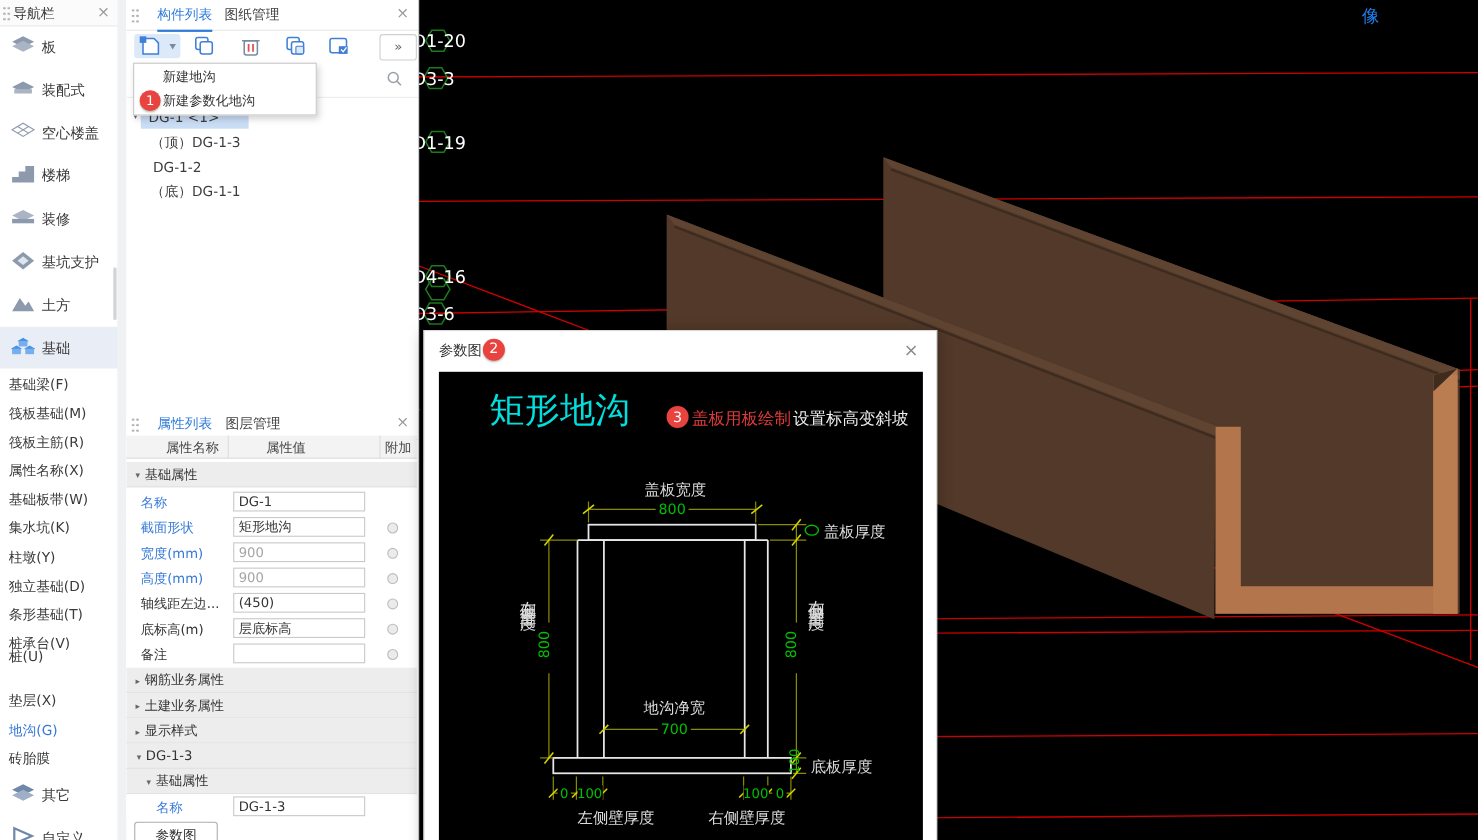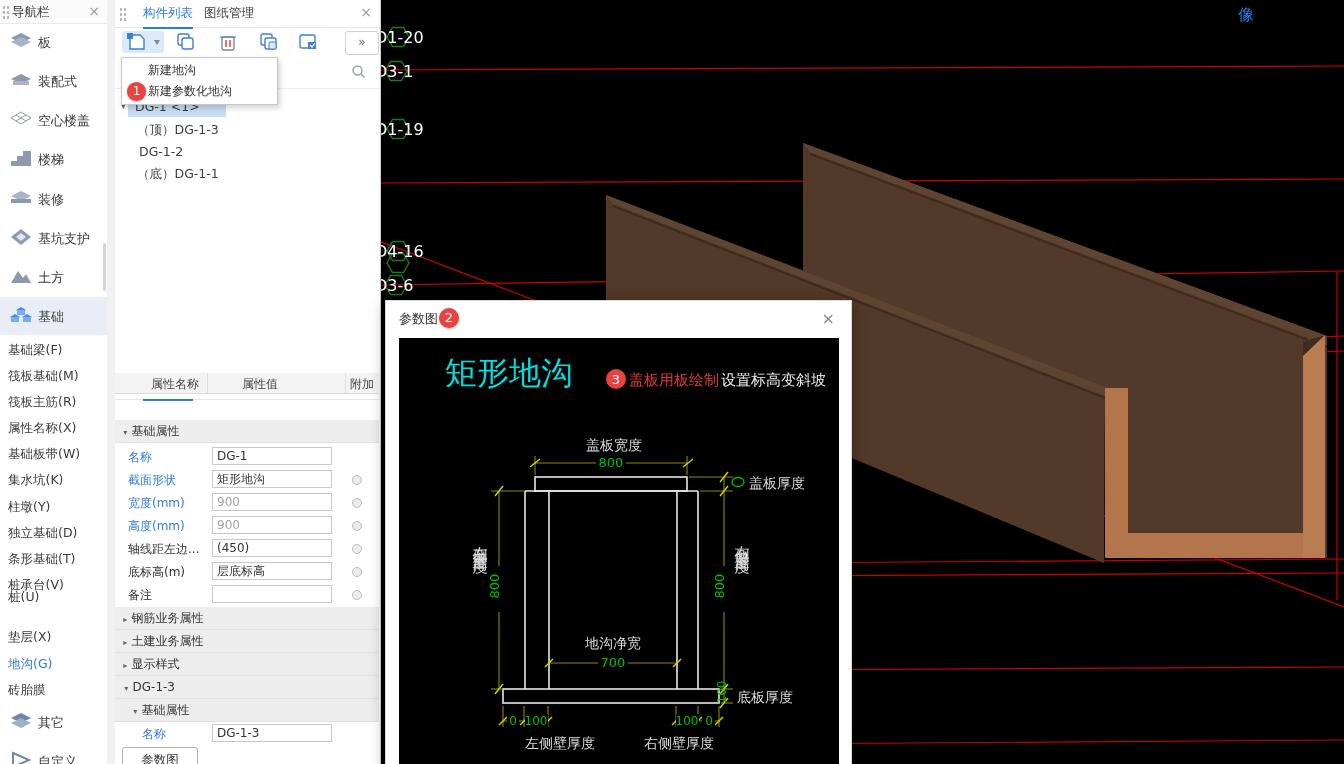--- a/index.html
+++ b/index.html
@@ -27,21 +27,21 @@
   .tab{position:absolute;top:5px;font-size:12.5px;color:#444;}
   .tab.on{color:#2f7bd9;}
   .tab.on:after{content:"";position:absolute;left:0;right:0;bottom:-7px;height:2px;background:#2f7bd9;}
   .dots{position:absolute;left:4px;top:7px;width:8px;height:14px;
     background-image:radial-gradient(circle,#b4b4b4 1.1px,transparent 1.3px);background-size:4px 5px;}
   .toolbtn{position:absolute;top:31px;width:28px;height:22px;border-radius:3px;}
   .srchrow{position:absolute;left:0;top:56px;width:265px;height:32px;border-bottom:1px solid #ededed;}
   .treerow{position:absolute;left:0;width:265px;height:21px;font-size:12.5px;color:#3d3d3d;line-height:21px;}
   .sel{background:#c9ddf5;}
   
-  .colhead{position:absolute;left:115px;top:373px;width:264px;height:20px;background:#f3f3f3;
+  .colhead{position:absolute;left:115px;top:396px;width:264px;height:20px;background:#f3f3f3;
     border-bottom:1px solid #dcdcdc;font-size:12px;color:#444;z-index:4;}
   .colhead span{position:absolute;top:3px;}
   .grow{position:absolute;left:115px;width:264px;height:22px;background:#ededed;font-size:12px;color:#333;
     border-bottom:1px solid #e2e2e2;line-height:22px;z-index:4;}
   .prow{position:absolute;left:115px;width:264px;height:23px;background:#fff;font-size:12px;z-index:4;}
   .pname{position:absolute;left:13px;top:4px;color:#333;}
   .pname.blue{color:#3579d8;}
   .pval{position:absolute;left:97px;top:2px;width:114px;height:16px;border:1px solid #c9c9c9;background:#fff;
     font-size:12px;color:#333;line-height:16px;padding-left:4px;overflow:hidden;}
   .pval.dis{color:#a4a4a4;}
@@ -50,21 +50,21 @@
   .arr{display:inline-block;font-size:9px;color:#666;transform:scale(.9);margin-right:4px;}
   .parambtn{position:absolute;left:122px;top:747px;width:74px;height:24px;border:1px solid #adadad;border-radius:3px;
     background:#fff;font-size:12.5px;color:#333;text-align:center;line-height:24px;z-index:4;}
   
   #viewport{left:380px;top:0;width:964px;height:764px;background:#000;overflow:hidden;z-index:1;}
   .gl{position:absolute;color:#fff;font-size:16px;white-space:nowrap;}
   .hex{position:absolute;}
   #cornerTxt{position:absolute;left:858px;top:5px;color:#1f7fe8;font-size:16px;}
   
   #menu{left:121px;top:57px;width:155px;height:46px;background:#fff;border:1px solid #c8c8c8;
-    box-shadow:2px 3px 6px rgba(0,0,0,.18);z-index:9;}
+    box-shadow:2px 3px 6px rgba(0,0,0,.18);z-index:9;padding-left:10px;}
   .mi{position:absolute;left:0;width:155px;height:22px;font-size:12px;color:#333;line-height:22px;}
   .mi span{margin-left:26px;}
   .badge{position:absolute;border-radius:50%;background:#e8433f;color:#fff;text-align:center;z-index:10;
     box-shadow:0 1px 2px rgba(0,0,0,.3);}
   
   #dialog{left:385px;top:300px;width:465px;height:478px;background:#fff;border:1px solid #d9d9d9;
     box-shadow:0 4px 14px rgba(0,0,0,.35);z-index:8;}
   #dlgTitle{position:absolute;left:13px;top:9px;font-size:13px;color:#333;}
   #dlgClose{position:absolute;right:16px;top:8px;font-size:16px;color:#888;}
   #canvas{position:absolute;left:13px;top:37px;width:440px;height:441px;background:#000;}
@@ -109,21 +109,21 @@
     
     <div class="gl" style="left:-5px;top:28px;">
       <svg class="hex" style="left:10px;top:-4px;" width="26" height="26">
           <polygon points="24,13 18.5,22.5 7.5,22.5 2,13 7.5,3.5 18.5,3.5" fill="none" stroke-width="1.4" stroke="#1d7a1d"></polygon>
         </svg>
       <span style="position:relative;">D1-20</span></div>
     <div class="gl" style="left:-5px;top:62px;">
       <svg class="hex" style="left:8px;top:-4px;" width="26" height="26">
           <polygon points="24,13 18.5,22.5 7.5,22.5 2,13 7.5,3.5 18.5,3.5" fill="none" stroke-width="1.4" stroke="#1d7a1d"></polygon>
         </svg>
-      <span style="position:relative;">D3-1</span></div>
+      <span style="position:relative;">D3-3</span></div>
     <div class="gl" style="left:-5px;top:120px;">
       <svg class="hex" style="left:10px;top:-4px;" width="26" height="26">
           <polygon points="24,13 18.5,22.5 7.5,22.5 2,13 7.5,3.5 18.5,3.5" fill="none" stroke-width="1.4" stroke="#1d7a1d"></polygon>
         </svg>
       <span style="position:relative;">D1-19</span></div>
     <div class="gl" style="left:-5px;top:242px;">
       <svg class="hex" style="left:10px;top:-4px;" width="26" height="26">
           <polygon points="24,13 18.5,22.5 7.5,22.5 2,13 7.5,3.5 18.5,3.5" fill="none" stroke-width="1.4" stroke="#1d7a1d"></polygon>
         </svg>
       <svg class="hex" style="left:10px;top:8px;" width="26" height="26">

